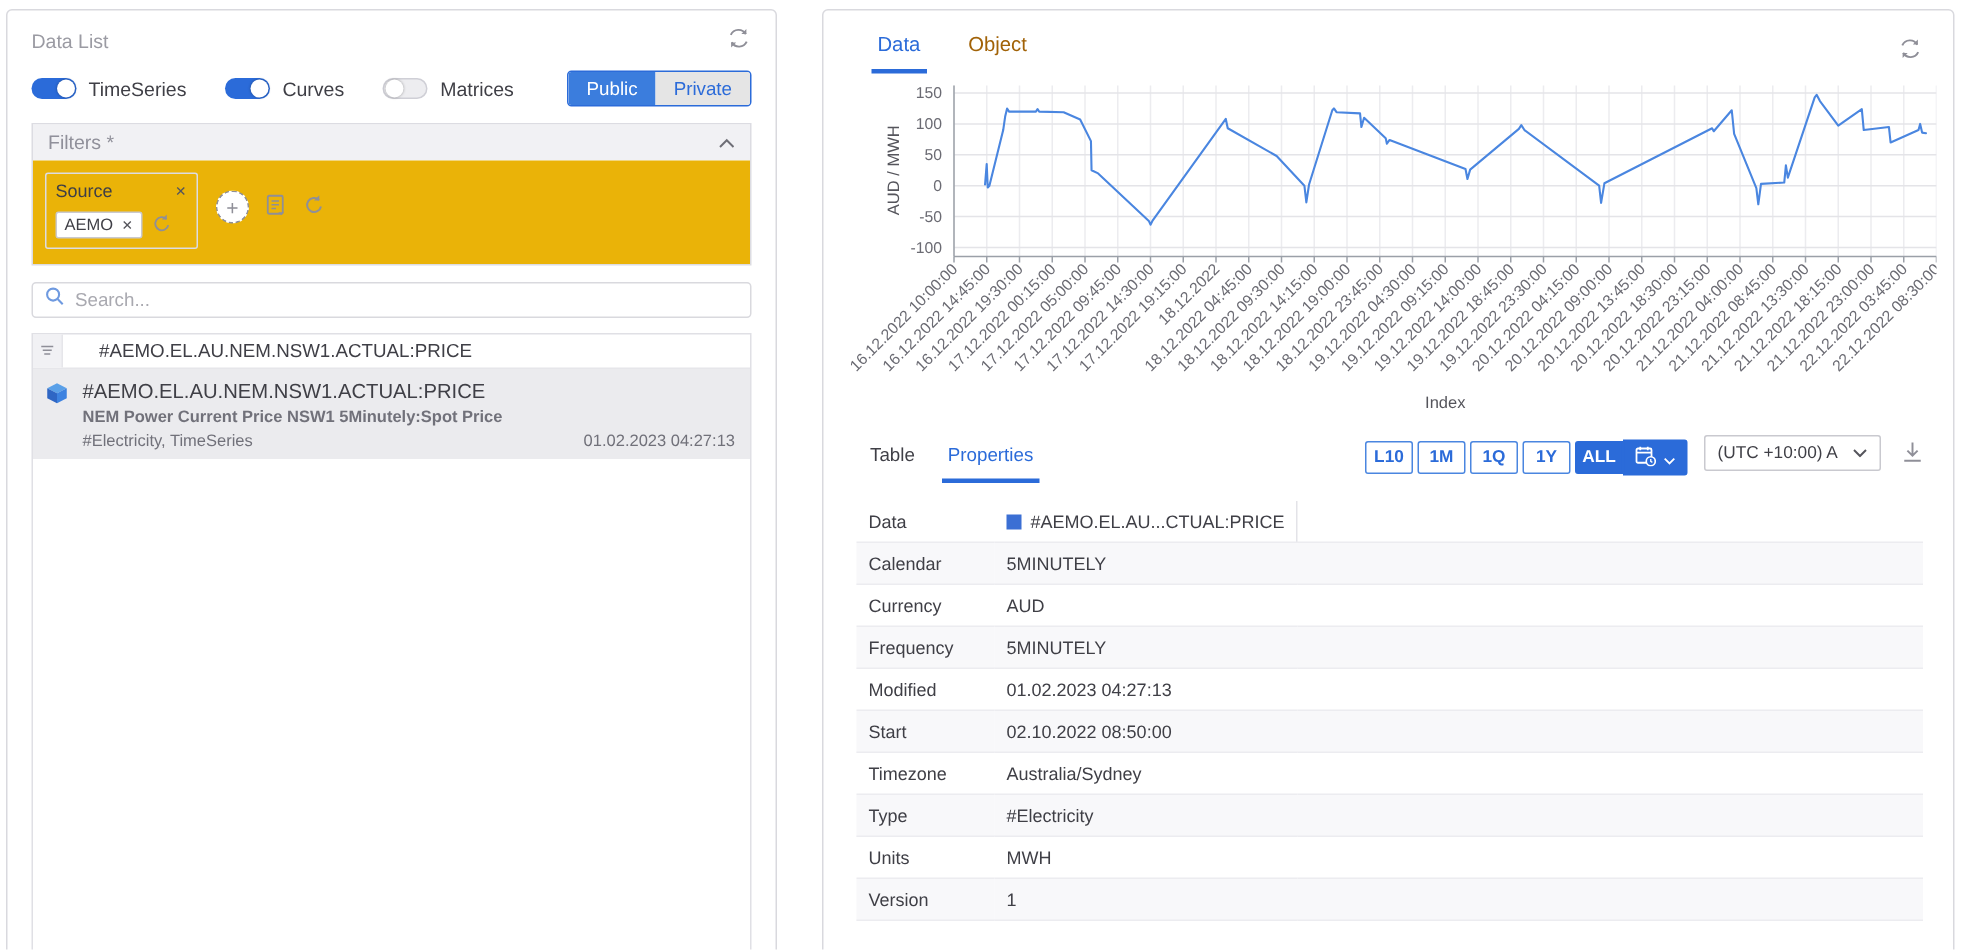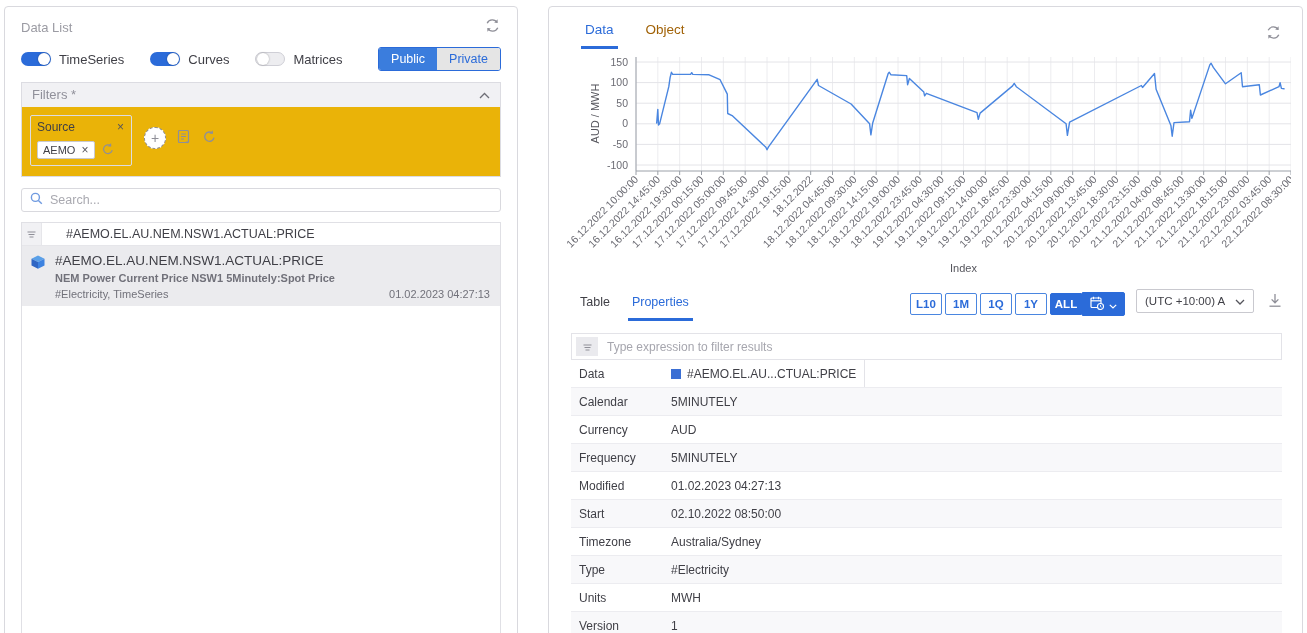--- a/index.html
+++ b/index.html
@@ -401,30 +401,20 @@
         <span>
           <svg width="14" height="15" viewBox="0 0 14 15">
               <path d="M7 1v8M3.6 6.4L7 9.8l3.4-3.4" fill="none" stroke="#8f8f98" stroke-width="1.3"></path>
               <path d="M1.5 13.2h11" stroke="#8f8f98" stroke-width="1.3"></path>
             </svg>
         </span>
       </button>
     </div>
 
     <div class="props">
-      <div class="filter-row">
-        <span class="filter-chip">
-          <span>
-            <svg width="9" height="8" viewBox="0 0 9 8">
-                <path d="M0.5 1h8M1.5 3.5h6M2.5 6h4" stroke="#8f8f98" stroke-width="1.1"></path>
-              </svg>
-          </span>
-        </span>
-        <input type="text" placeholder="Type expression to filter results" style="">
-      </div>
       <table class="prop-table">
         <tbody id="prop-tbody">
             <tr>
               <td class="k">Data</td>
               <td class="v-bordered"><span class="swatch"></span>#AEMO.EL.AU...CTUAL:PRICE</td>
               <td></td>
             </tr>
             <tr class="stripe">
               <td class="k">Calendar</td>
               <td colspan="2">5MINUTELY</td>

